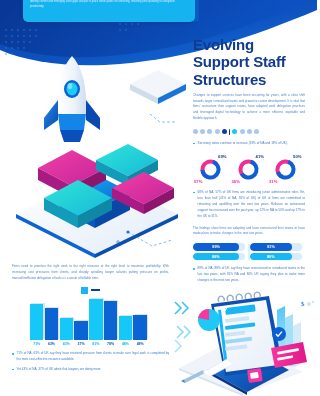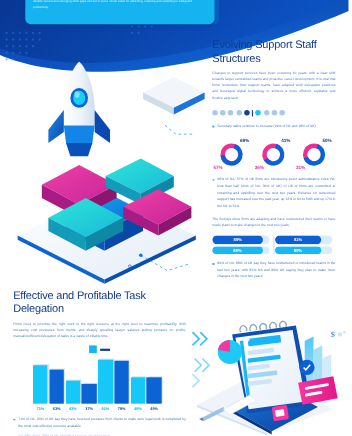--- a/index.html
+++ b/index.html
@@ -32,21 +32,21 @@
   }
 
   
   .illus-left{ position:absolute; left:0px; top:56px; width:190px; height:205px; z-index:2; }
 
   
   .col-right{
     position:absolute; left:193px; top:36px; width:112px; z-index:5;
   }
   h2.sec-title{
-    font-size:10px; line-height:1.16; font-weight:normal; color:#123a8f;
+    font-size:15px; line-height:1.16; font-weight:bold; color:#123a8f;
     letter-spacing:-.18px; margin-bottom:4.5px;
   }
   .body-copy{
     font-size:3.05px; line-height:1.92; color:#4a7fc7; letter-spacing:.02px;
     text-align:justify;
   }
 
   
   .dot-row{ display:flex; align-items:center; gap:2.1px; margin:7px 0 6px; }
   .dot{ width:5.1px; height:5.1px; border-radius:50%; background:#a9c8ea; }
@@ -350,21 +350,20 @@
       </div>
     </div>
     <div class="pill-divider"></div>
   </div>
 
   <div class="bullet">89% of NA, 88% of UK say they have restructured or introduced teams in the last two years, with 81% NA and 80% UK saying they plan to make more changes in the next two years.</div>
 </div>
 
 <div class="col-bottom-left">
 
-  <h2 class="sec-title">Effective and Profitable Task Delegation</h2>
 
   <div class="body-copy">Firms need to prioritise the right work to the right resource at the right level to maximise profitability. With increasing cost pressures from clients, and sharply spiralling lawyer salaries putting pressure on profits, manual/inefficient delegation of tasks is a waste of billable time.</div>
 
   <div class="sep-row">
     <span class="sep-sq"></span>
     <span class="sep-line"></span>
   </div>
 
   <div class="barchart">
     <div class="bars">

